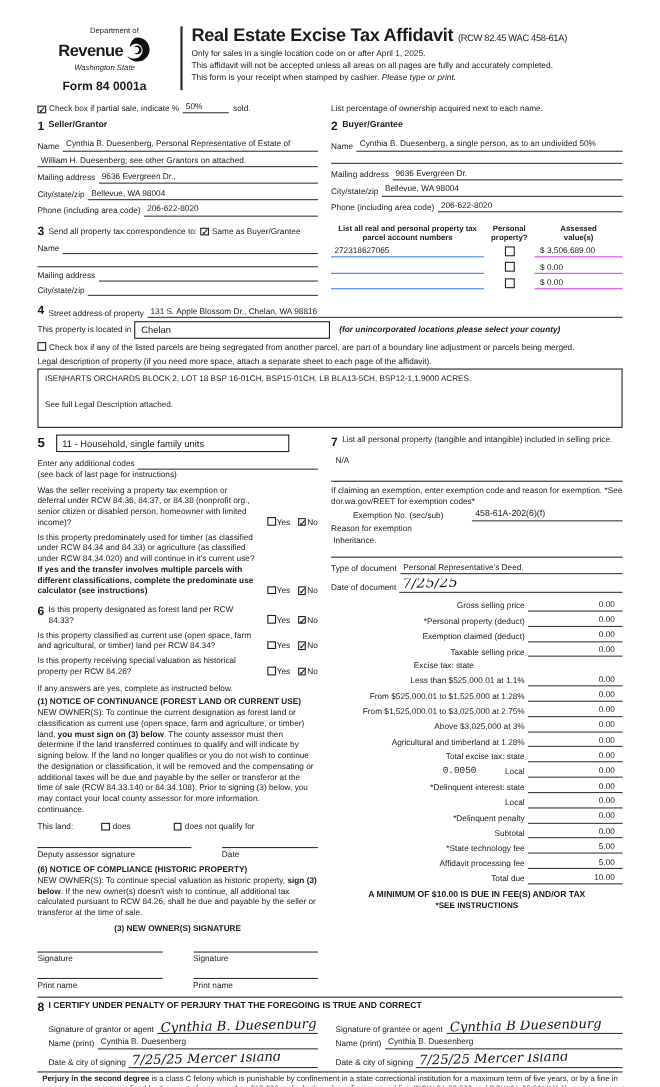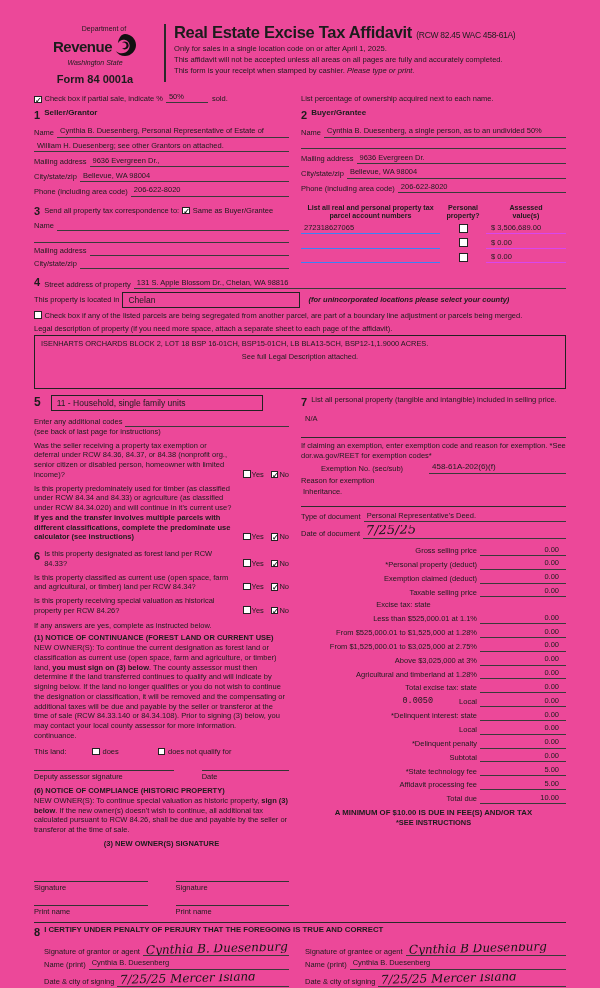--- a/index.html
+++ b/index.html
@@ -1,18 +1,18 @@
 <!DOCTYPE html>
 <html><head>
 <meta charset="utf-8">
 <style>
   * { margin:0; padding:0; box-sizing:border-box; }
   html,body { background:#e8e8e8; }
   .page {
-    width:600px; height:988px; background:#ec4899; margin:0 auto;
+    width:600px; height:988px; background:#ffffff; margin:0 auto;
     font-family:"Liberation Sans", sans-serif; color:#1c1c1c;
     padding:20px 34px 0 34px; position:relative; overflow:hidden;
     font-size:7.5px; line-height:1.3;
   }
   
   .hdr { display:flex; align-items:stretch; }
   .logoblk { width:122px; flex:0 0 auto; text-align:center; padding-top:4px; }
   .dept { font-size:7px; margin-left:18px; }
   .revrow { display:flex; align-items:center; justify-content:center; gap:1px; }
   .revword { font-size:15px; font-weight:bold; letter-spacing:-0.5px; }
@@ -226,21 +226,21 @@
       <span class="selbox" style="width:178px;">Chelan</span>
       <span class="b i" style="padding-left:8px;">(for unincorporated locations please select your county)</span>
     </div>
     <div style="display:flex; align-items:flex-start; margin-top:3.5px;">
       <span class="cb"></span>
       <span style="padding-left:3px;">Check box if any of the listed parcels are being segregated from another parcel, are part of a boundary line adjustment or parcels being merged.</span>
     </div>
     <div style="margin-top:2.5px;">Legal description of property (if you need more space, attach a separate sheet to each page of the affidavit).</div>
     <div class="legalbox">
       <div>ISENHARTS ORCHARDS BLOCK 2, LOT 18 BSP 16-01CH, BSP15-01CH, LB BLA13-5CH, BSP12-1,1.9000 ACRES.</div>
-      <div style="margin-top:3px;text-align:center;">See full Legal Description attached.</div>
+      <div style="margin-top:14px;">See full Legal Description attached.</div>
     </div>
   </div>
 
   <div class="cols" style="margin-top:6px;">
 
     <div class="colL">
       <div style="display:flex; align-items:center;">
         <span class="secnum" style="font-size:12px;">5</span>
         <span class="selbox" style="width:212px; margin-left:6px;">11 - Household, single family units</span>
       </div>
@@ -304,21 +304,21 @@
 
       <div class="sigpair" style="margin-top:14px;">
         <div class="sigbox" style="flex:1.6;"><span>Deputy assessor signature</span></div>
         <div class="sigbox"><span>Date</span></div>
       </div>
 
       <div class="b" style="margin-top:4px;">(6) NOTICE OF COMPLIANCE (HISTORIC PROPERTY)</div>
       <p><span>NEW OWNER(S): To continue special valuation as historic property, </span><span class="b">sign (3) below</span><span>. If the new owner(s) doesn't wish to continue, all additional tax calculated pursuant to RCW 84.26, shall be due and payable by the seller or transferor at the time of sale.</span></p>
 
       <div class="b" style="text-align:center; margin-top:4px;">(3) NEW OWNER(S) SIGNATURE</div>
-      <div class="sigpair" style="margin-top:32px;">
+      <div class="sigpair" style="margin-top:16px;">
         <div class="sigbox"><span>Signature</span></div>
         <div class="sigbox"><span>Signature</span></div>
       </div>
       <div class="sigpair" style="margin-top:13px;">
         <div class="sigbox"><span>Print name</span></div>
         <div class="sigbox"><span>Print name</span></div>
       </div>
     </div>
 
     <div class="colR">

